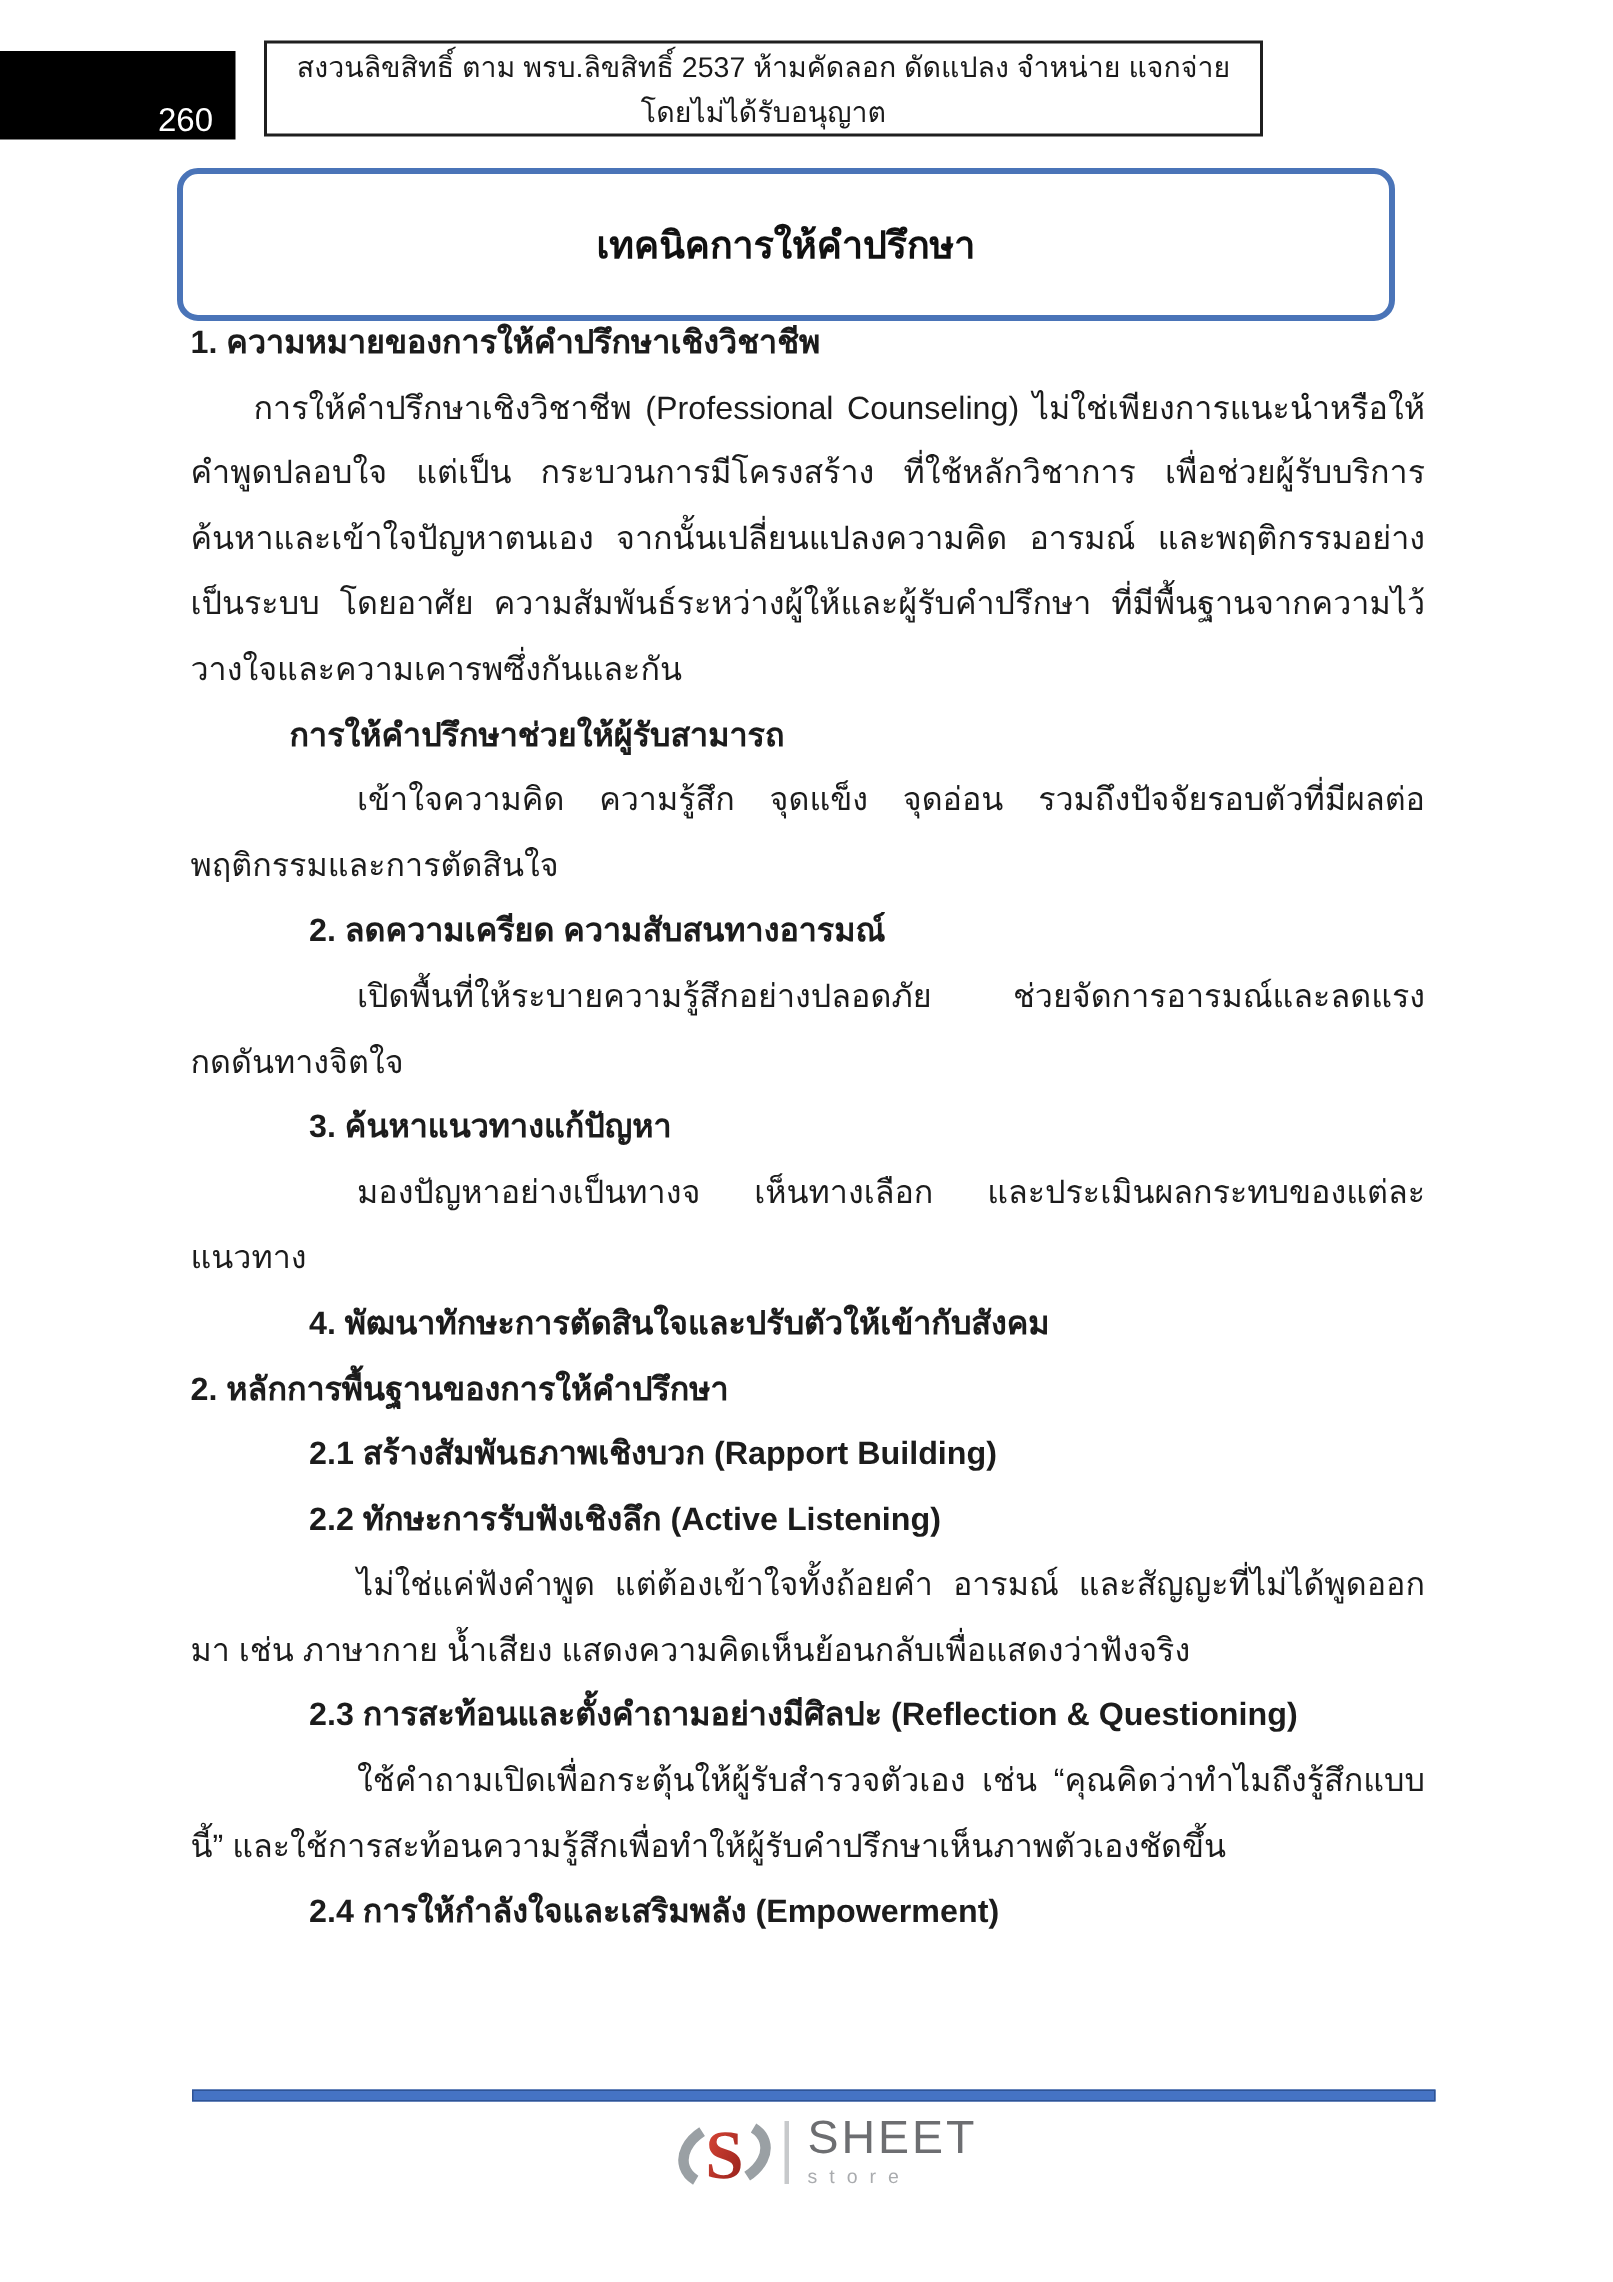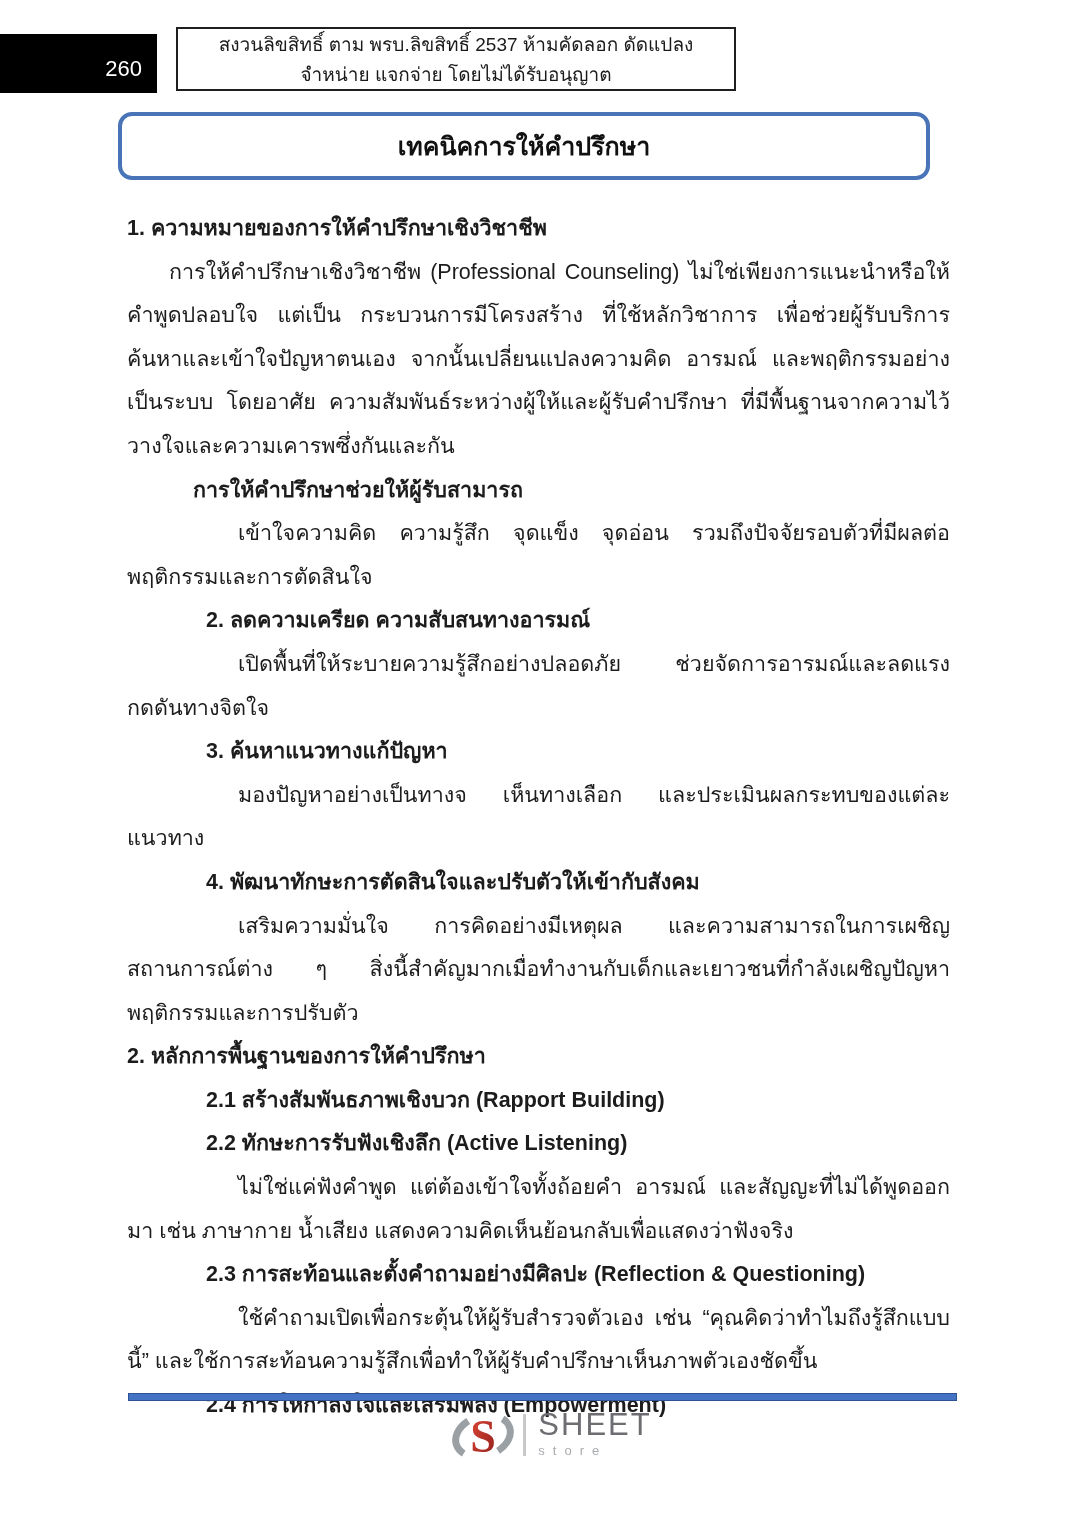--- a/index.html
+++ b/index.html
@@ -6,32 +6,32 @@
   html,body { background:#ffffff; }
   body { font-family:"Liberation Sans","DejaVu Sans",sans-serif; color:#1c1c1c; }
   .page{
     position:relative; width:1075px; height:1521px;
     background:#ffffff; overflow:hidden; margin:0 auto;
   }
   
   .page-number-box{
     position:absolute; left:0; top:34px; width:157px; height:59px;
     background:#000000; color:#ffffff;
-    display:flex; align-items:center; justify-content:flex-end;
+    display:flex; align-items:flex-end; justify-content:flex-end;
     padding-right:15px; padding-top:10px; font-size:22px;
   }
   .copyright-box{
-    position:absolute; left:176px; top:27px; width:560px; height:64px;
+    position:absolute; left:176px; top:27px; width:666px; height:64px;
     border:2px solid #1f1f1f; background:#ffffff;
     display:flex; align-items:center; justify-content:center;
     font-size:19px; color:#1a1a1a; padding:0 12px; text-align:center;
   }
   
   .title-box{
-    position:absolute; left:118px; top:112px; width:812px; height:68px;
+    position:absolute; left:118px; top:112px; width:812px; height:102px;
     border:4px solid #4a74b8; border-radius:14px; background:#ffffff;
     display:flex; align-items:center; justify-content:center;
   }
   .title-box .title-text{ font-size:25px; font-weight:bold; color:#111; }
   
   .content{
     position:absolute; left:127px; top:207px; width:823px;
     font-size:21.5px; line-height:43.6px; color:#1c1c1c;
     text-align:justify;
   }
@@ -83,21 +83,20 @@
   <div class="content">
     <p class="b-head">1. ความหมายของการให้คำปรึกษาเชิงวิชาชีพ</p>
     <p class="b-para">การให้คำปรึกษาเชิงวิชาชีพ (Professional Counseling) ไม่ใช่เพียงการแนะนำหรือให้คำพูดปลอบใจ แต่เป็น กระบวนการมีโครงสร้าง ที่ใช้หลักวิชาการ เพื่อช่วยผู้รับบริการค้นหาและเข้าใจปัญหาตนเอง จากนั้นเปลี่ยนแปลงความคิด อารมณ์ และพฤติกรรมอย่างเป็นระบบ โดยอาศัย ความสัมพันธ์ระหว่างผู้ให้และผู้รับคำปรึกษา ที่มีพื้นฐานจากความไว้วางใจและความเคารพซึ่งกันและกัน</p>
     <p class="b-lead">การให้คำปรึกษาช่วยให้ผู้รับสามารถ</p>
     <p class="b-sub">เข้าใจความคิด ความรู้สึก จุดแข็ง จุดอ่อน รวมถึงปัจจัยรอบตัวที่มีผลต่อพฤติกรรมและการตัดสินใจ</p>
     <p class="b-num">2. ลดความเครียด ความสับสนทางอารมณ์</p>
     <p class="b-sub">เปิดพื้นที่ให้ระบายความรู้สึกอย่างปลอดภัย ช่วยจัดการอารมณ์และลดแรงกดดันทางจิตใจ</p>
     <p class="b-num">3. ค้นหาแนวทางแก้ปัญหา</p>
     <p class="b-sub">มองปัญหาอย่างเป็นทางจ เห็นทางเลือก และประเมินผลกระทบของแต่ละแนวทาง</p>
     <p class="b-num">4. พัฒนาทักษะการตัดสินใจและปรับตัวให้เข้ากับสังคม</p>
-    <p class="b-sub">เสริมความมั่นใจ การคิดอย่างมีเหตุผล และความสามารถในการเผชิญสถานการณ์ต่าง ๆ สิ่งนี้สำคัญมากเมื่อทำงานกับเด็กและเยาวชนที่กำลังเผชิญปัญหาพฤติกรรมและการปรับตัว</p>
     <p class="b-head">2. หลักการพื้นฐานของการให้คำปรึกษา</p>
     <p class="b-num">2.1 สร้างสัมพันธภาพเชิงบวก (Rapport Building)</p>
     <p class="b-num">2.2 ทักษะการรับฟังเชิงลึก (Active Listening)</p>
     <p class="b-sub">ไม่ใช่แค่ฟังคำพูด แต่ต้องเข้าใจทั้งถ้อยคำ อารมณ์ และสัญญะที่ไม่ได้พูดออกมา เช่น ภาษากาย น้ำเสียง แสดงความคิดเห็นย้อนกลับเพื่อแสดงว่าฟังจริง</p>
     <p class="b-num">2.3 การสะท้อนและตั้งคำถามอย่างมีศิลปะ (Reflection &amp; Questioning)</p>
     <p class="b-sub">ใช้คำถามเปิดเพื่อกระตุ้นให้ผู้รับสำรวจตัวเอง เช่น “คุณคิดว่าทำไมถึงรู้สึกแบบนี้” และใช้การสะท้อนความรู้สึกเพื่อทำให้ผู้รับคำปรึกษาเห็นภาพตัวเองชัดขึ้น</p>
     <p class="b-num">2.4 การให้กำลังใจและเสริมพลัง (Empowerment)</p>
 
   </div>
 

